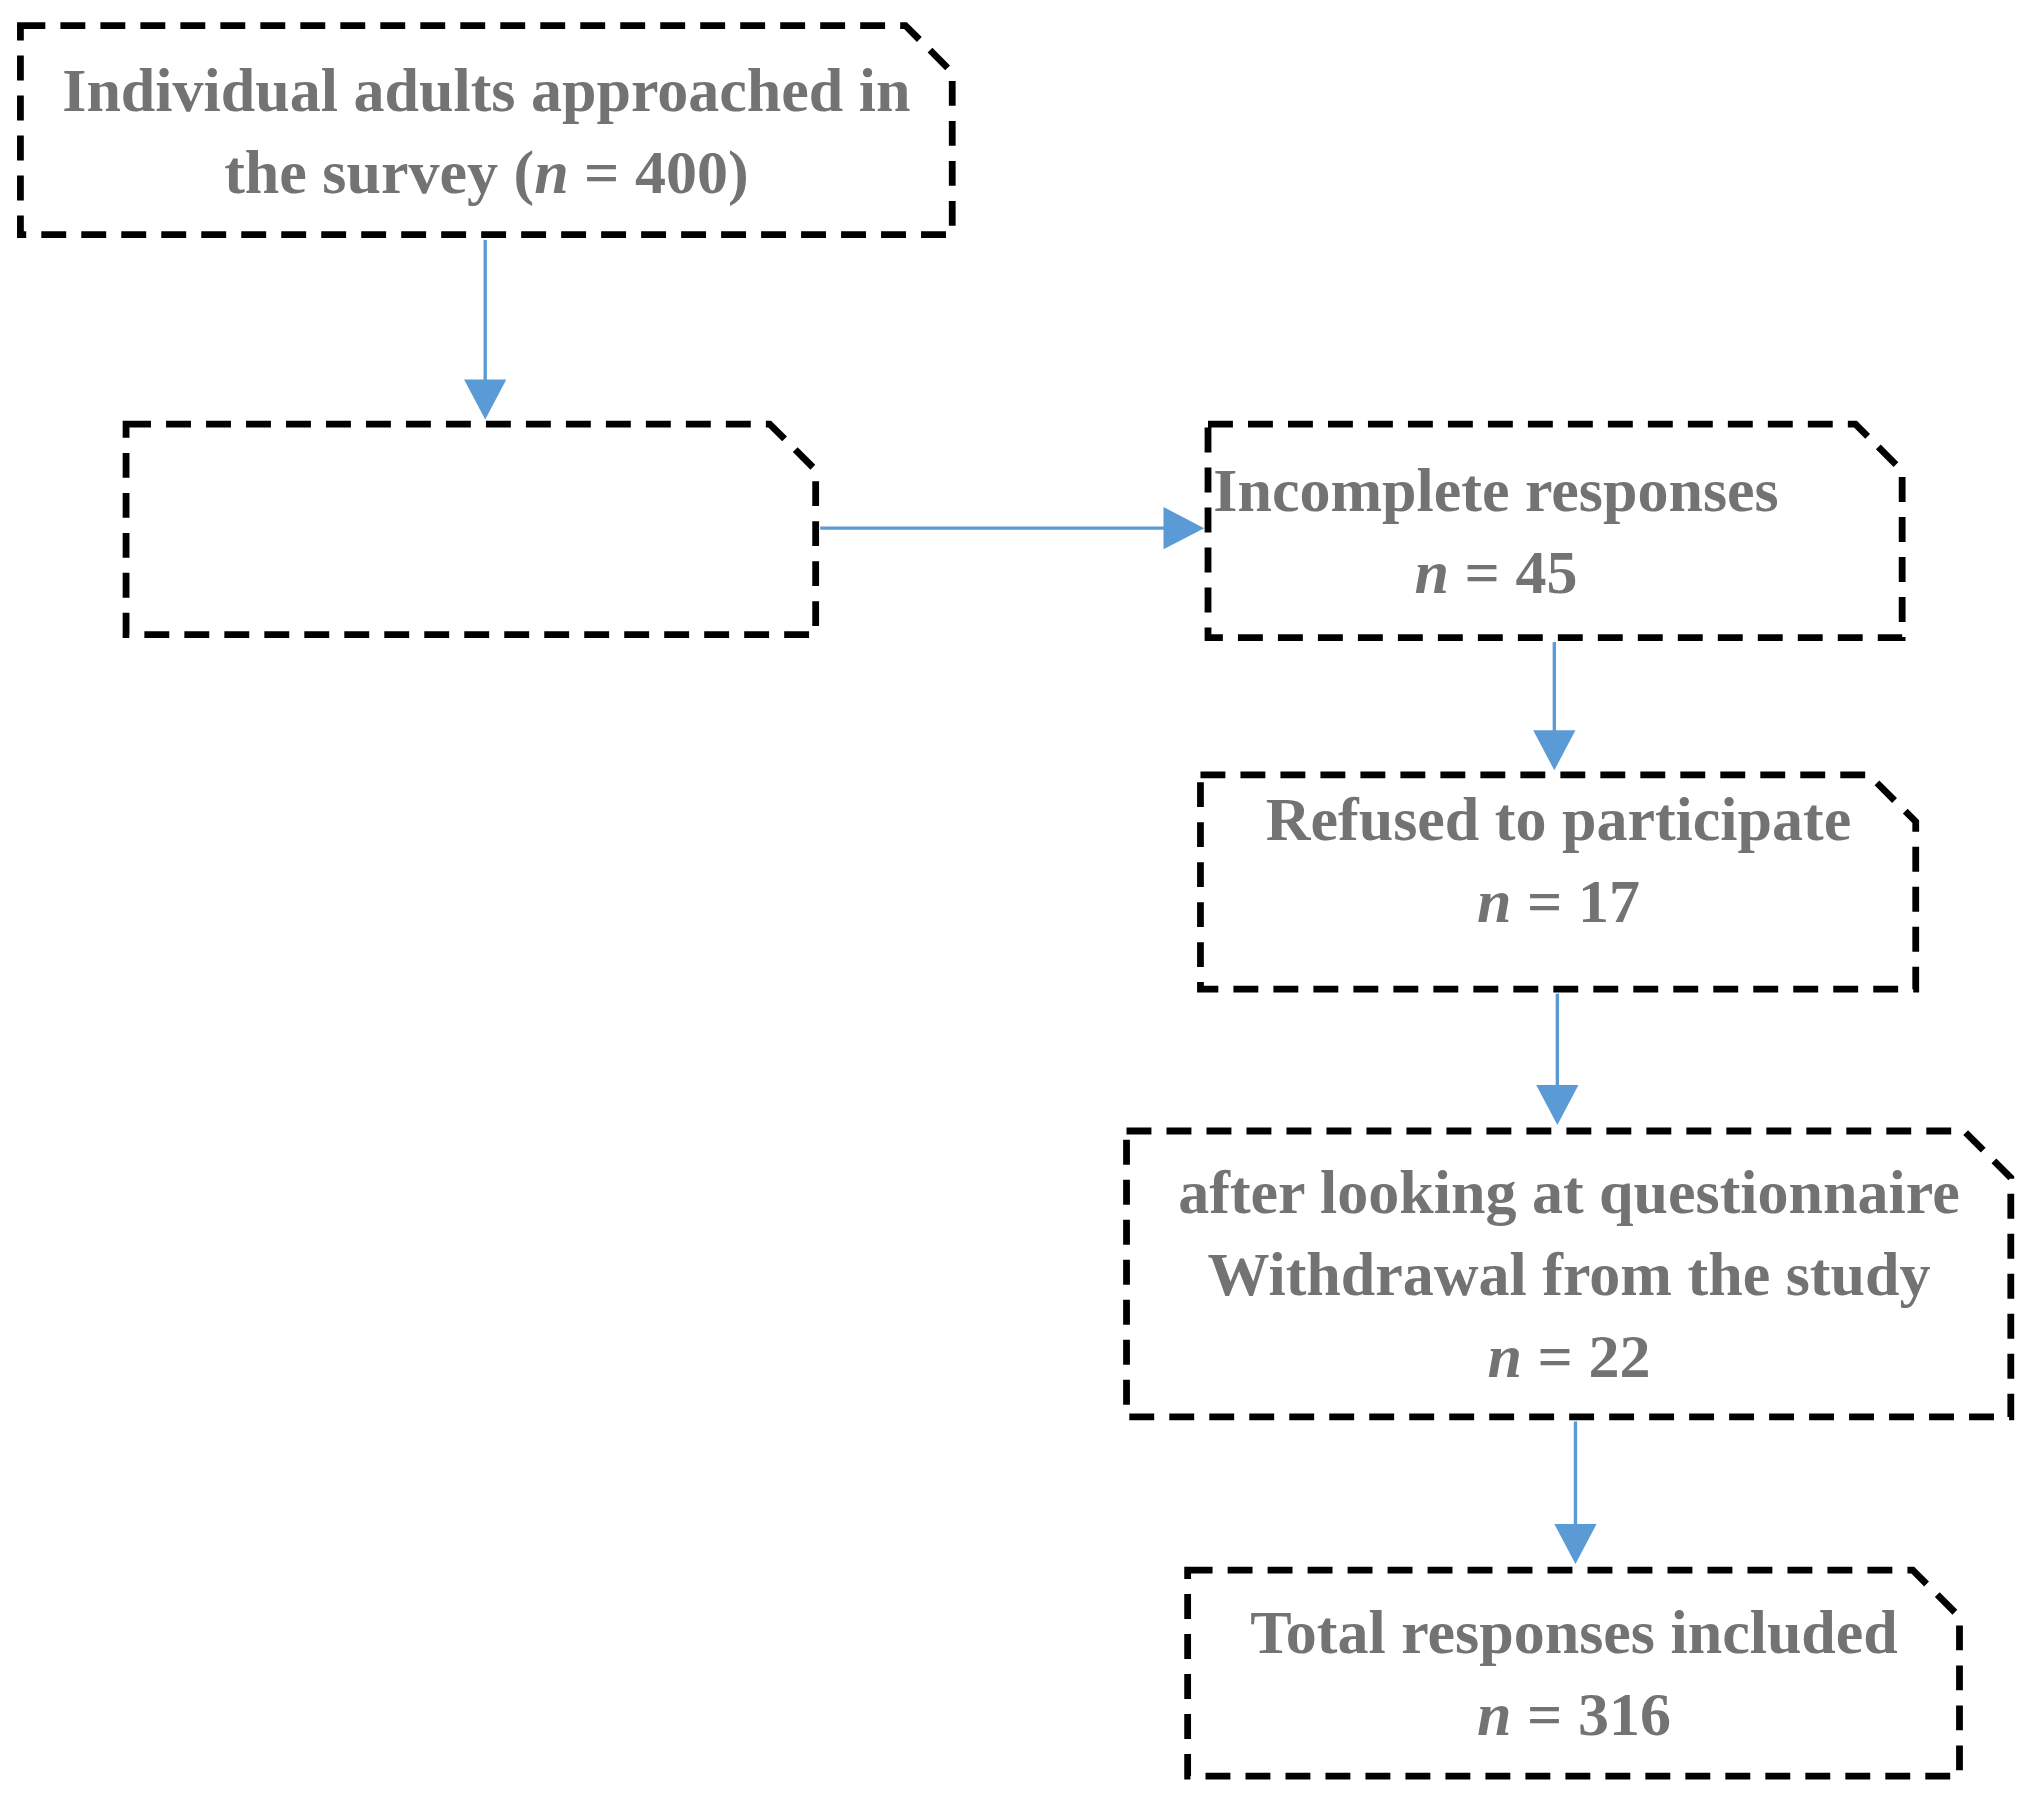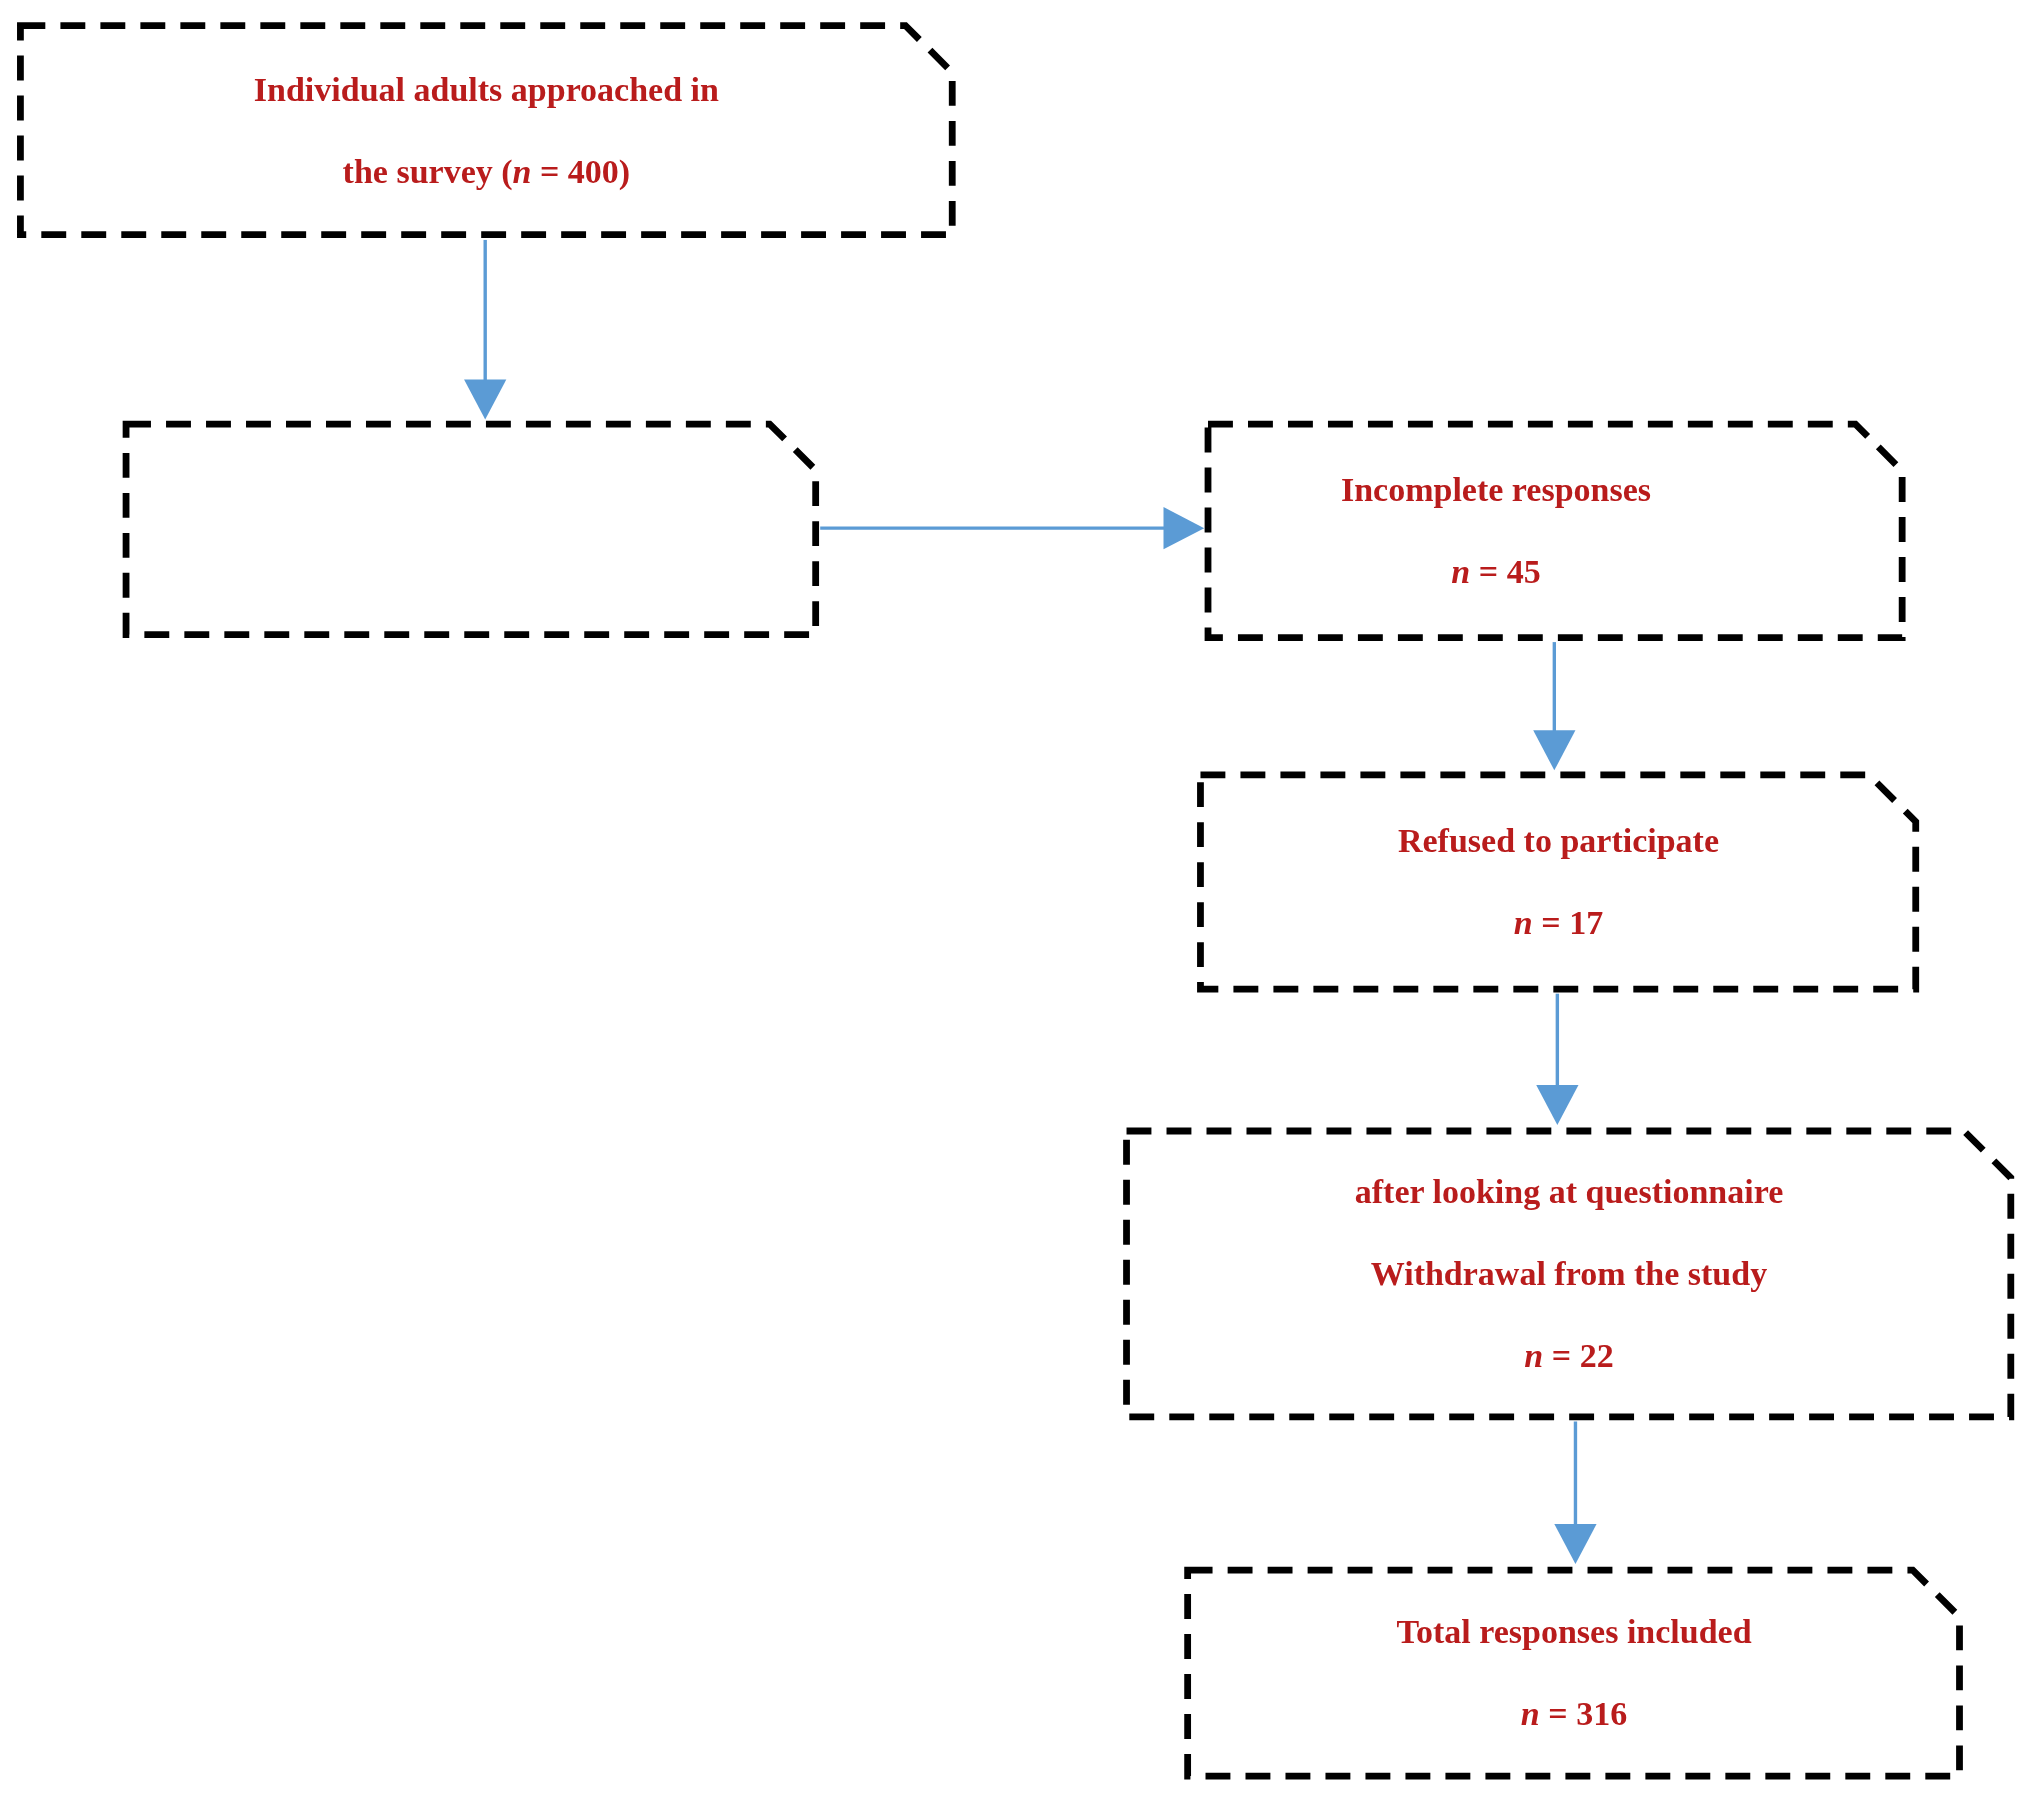--- a/index.html
+++ b/index.html
@@ -35,23 +35,23 @@
     fill: #5B9BD5;
     stroke: none;
   }
   .box {
     position: absolute;
     display: flex;
     flex-direction: column;
     justify-content: center;
     align-items: center;
     text-align: center;
-    color: #b91c1c;
+    color: #737373;
     font-weight: bold;
-    font-size: 34px;
+    font-size: 62px;
     line-height: 82px;
     white-space: nowrap;
   }
   .it {
     font-style: italic;
   }
 </style>
 </head>
 <body>
 
@@ -96,21 +96,21 @@
     <div>Individual adults approached in</div>
     <div><span>the survey (</span><span class="it">n</span><span> = 400)</span></div>
   </div>
 
 
   <div class="box" style="left:1149px; top:424px; width:694px; height:214px;">
     <div>Incomplete responses</div>
     <div><span class="it">n</span><span> = 45</span></div>
   </div>
 
-  <div class="box" style="left:1201px; top:775px; width:715px; height:214px;">
+  <div class="box" style="left:1201px; top:753px; width:715px; height:214px;">
     <div>Refused to participate</div>
     <div><span class="it">n</span><span> = 17</span></div>
   </div>
 
   <div class="box" style="left:1127px; top:1131px; width:884px; height:286px;">
     <div>after looking at questionnaire</div>
     <div>Withdrawal from the study</div>
     <div><span class="it">n</span><span> = 22</span></div>
   </div>
 

